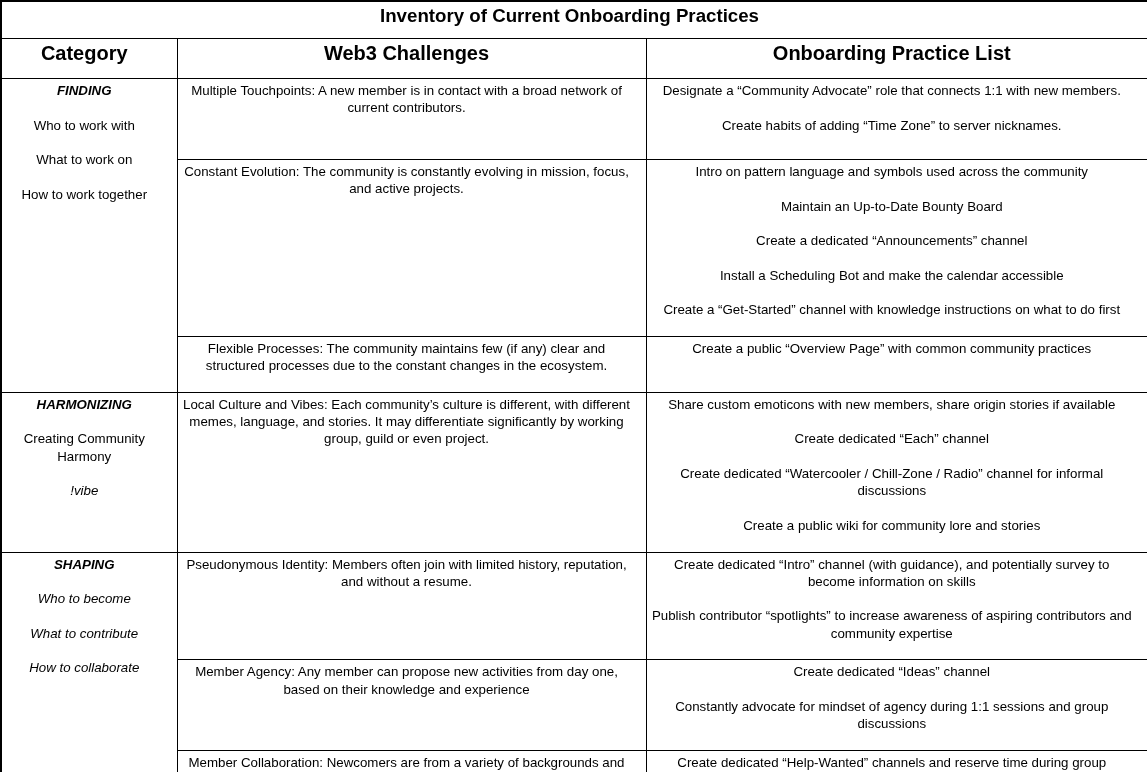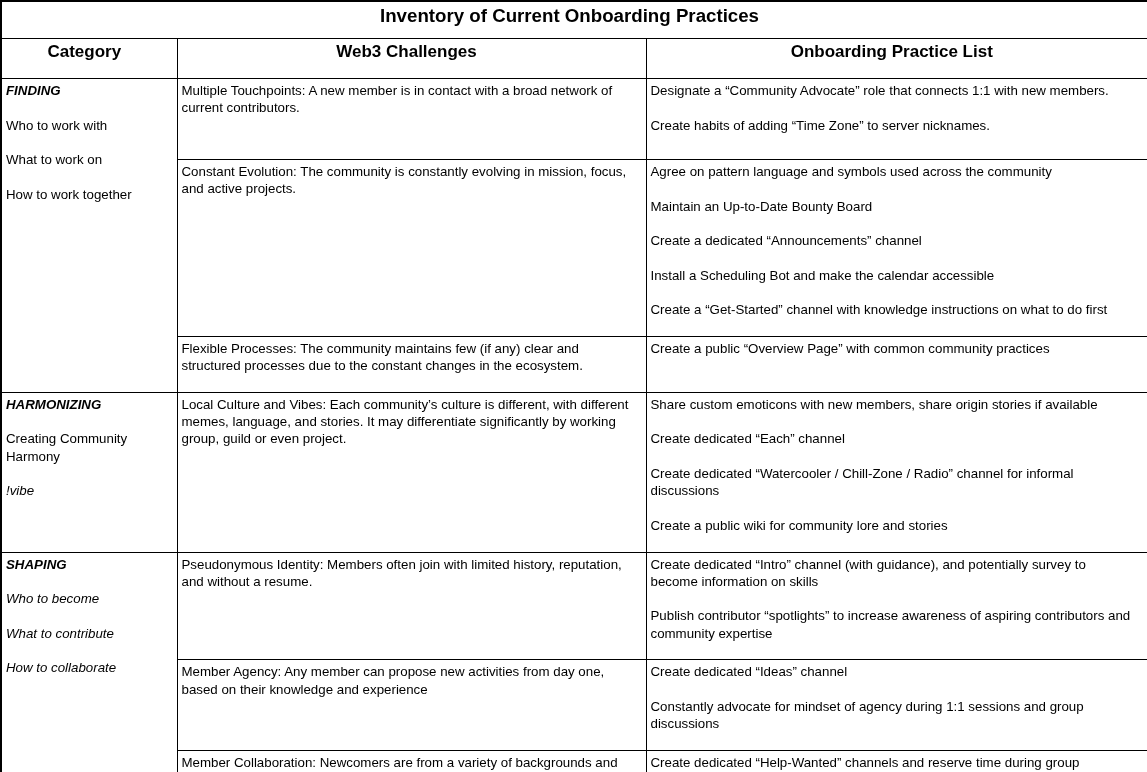--- a/index.html
+++ b/index.html
@@ -28,29 +28,29 @@
     text-align: center;
     vertical-align: middle;
     font-size: 18.7px;
     font-weight: bold;
     padding: 0;
   }
   td.head-cell {
     height: 36px;
     text-align: center;
     vertical-align: middle;
-    font-size: 17px;
+    font-size: 20px;
     font-weight: bold;
     padding: 0;
   }
   td.data-cell {
     font-size: 13.3px;
     line-height: 17.3px;
   }
-  td.data-cell p { margin: 0 0 17.3px 0; }
+  td.data-cell p { margin: 0 0 17.3px 0; text-align: center; }
   .cat-label { font-weight: bold; font-style: italic; }
   .italic { font-style: italic; }
 </style>
 </head>
 <body>
 
 <div class="page">
   <table class="doc-table">
     <colgroup>
       <col style="width:176px">
@@ -83,21 +83,21 @@
         <p>Designate a “Community Advocate” role that connects 1:1 with new members.</p>
         <p>Create habits of adding “Time Zone” to server nicknames.</p>
       </td>
     </tr>
 
     <tr style="height:158px">
       <td class="data-cell">
         <p>Constant Evolution: The community is constantly evolving in mission, focus, and active projects.</p>
       </td>
       <td class="data-cell">
-        <p>Agree on pattern language and symbols used across the community</p>
+        <p>Intro on pattern language and symbols used across the community</p>
         <p>Maintain an Up-to-Date Bounty Board</p>
         <p>Create a dedicated “Announcements” channel</p>
         <p>Install a Scheduling Bot and make the calendar accessible</p>
         <p>Create a “Get-Started” channel with knowledge instructions on what to do first</p>
       </td>
     </tr>
 
     <tr style="height:43px">
       <td class="data-cell">
         <p>Flexible Processes: The community maintains few (if any) clear and structured processes due to the constant changes in the ecosystem.</p>

